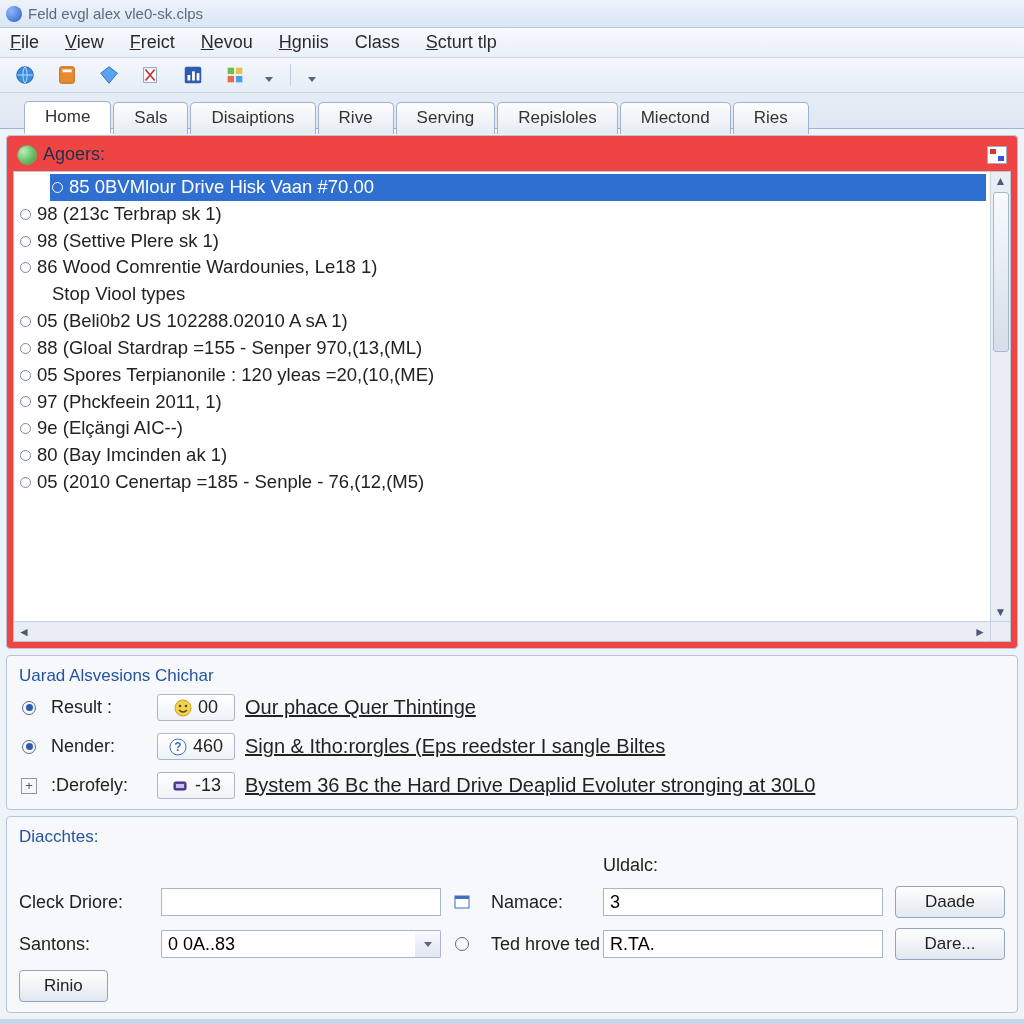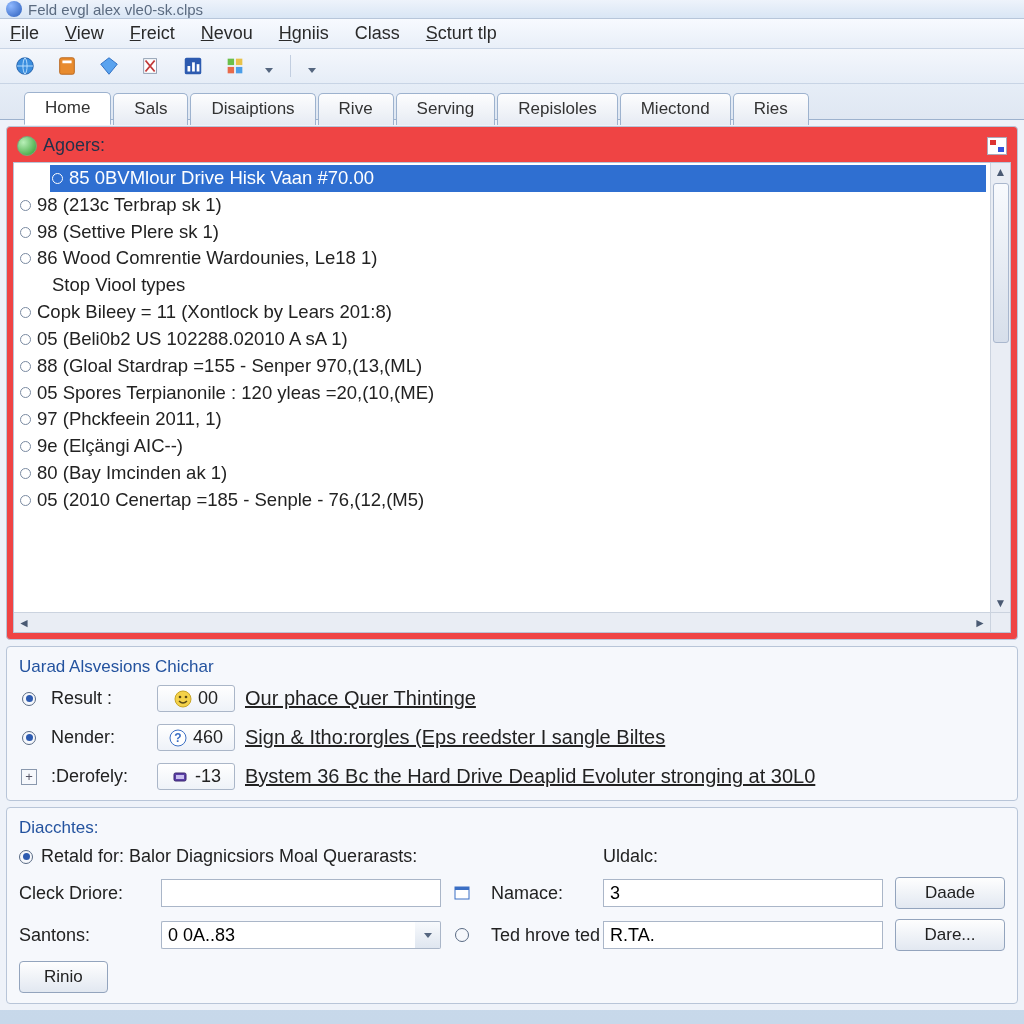--- a/index.html
+++ b/index.html
@@ -6,21 +6,21 @@
   html, body { width: 1024px; height: 1024px; overflow: hidden; }
   body {
     font-family: "Segoe UI", Tahoma, sans-serif;
     font-size: 16px;
     background: linear-gradient(#dbe7f3, #c7d8ea);
     color: #222;
   }
 
   
   .titlebar {
-    height: 19px;
+    height: 28px;
     background: linear-gradient(#eef3fb, #d9e6f5);
     display: flex;
     align-items: center;
     padding: 0 6px;
     border-bottom: 1px solid #b7c6da;
     color: #5b6b80;
     font-size: 15px;
     gap: 6px;
   }
   .titlebar .app-icon {
@@ -340,24 +340,20 @@
           <div class="row">
             <span class="bullet"></span>
             <span>98 (Settive Plere sk 1)</span>
           </div>
           <div class="row">
             <span class="bullet"></span>
             <span>86 Wood Comrentie Wardounies, Le18 1)</span>
           </div>
           <div class="row noicon">
             <span>Stop Viool types</span>
-          </div>
-          <div class="row">
-            <span class="bullet"></span>
-            <span>Copk Bileey = 11 (Xontlock by Lears 201:8)</span>
           </div>
           <div class="row">
             <span class="bullet"></span>
             <span>05 (Beli0b2 US 102288.02010 A sA 1)</span>
           </div>
           <div class="row">
             <span class="bullet"></span>
             <span>88 (Gloal Stardrap =155 - Senper 970,(13,(ML)</span>
           </div>
           <div class="row">
@@ -439,24 +435,20 @@
             </svg></span>
         <span>-13</span>
       </span>
       <span class="desc">Bystem 36 Bc the Hard Drive Deaplid Evoluter stronging at 30L0</span>
     </div>
   </div>
 
   <div class="group">
     <div class="legend">Diacchtes:</div>
     <div class="dgrid">
-      <div class="hdrline">
-        <span class="radio-dot ck"></span>
-        <span>Retald for: Balor Diagnicsiors Moal Querarasts:</span>
-      </div>
       <span style="grid-column:5">Uldalc:</span>
       <span style="grid-column:6"></span>
 
       <span>Cleck Driore:</span>
       <input class="field" value="" style="">
       <span class="mini-icon">
           <svg viewBox="0 0 18 18">
             <rect x="2" y="3" width="14" height="12" fill="#fff" stroke="#3b6fc4"></rect>
             <rect x="2" y="3" width="14" height="3" fill="#3b6fc4"></rect>
           </svg>

